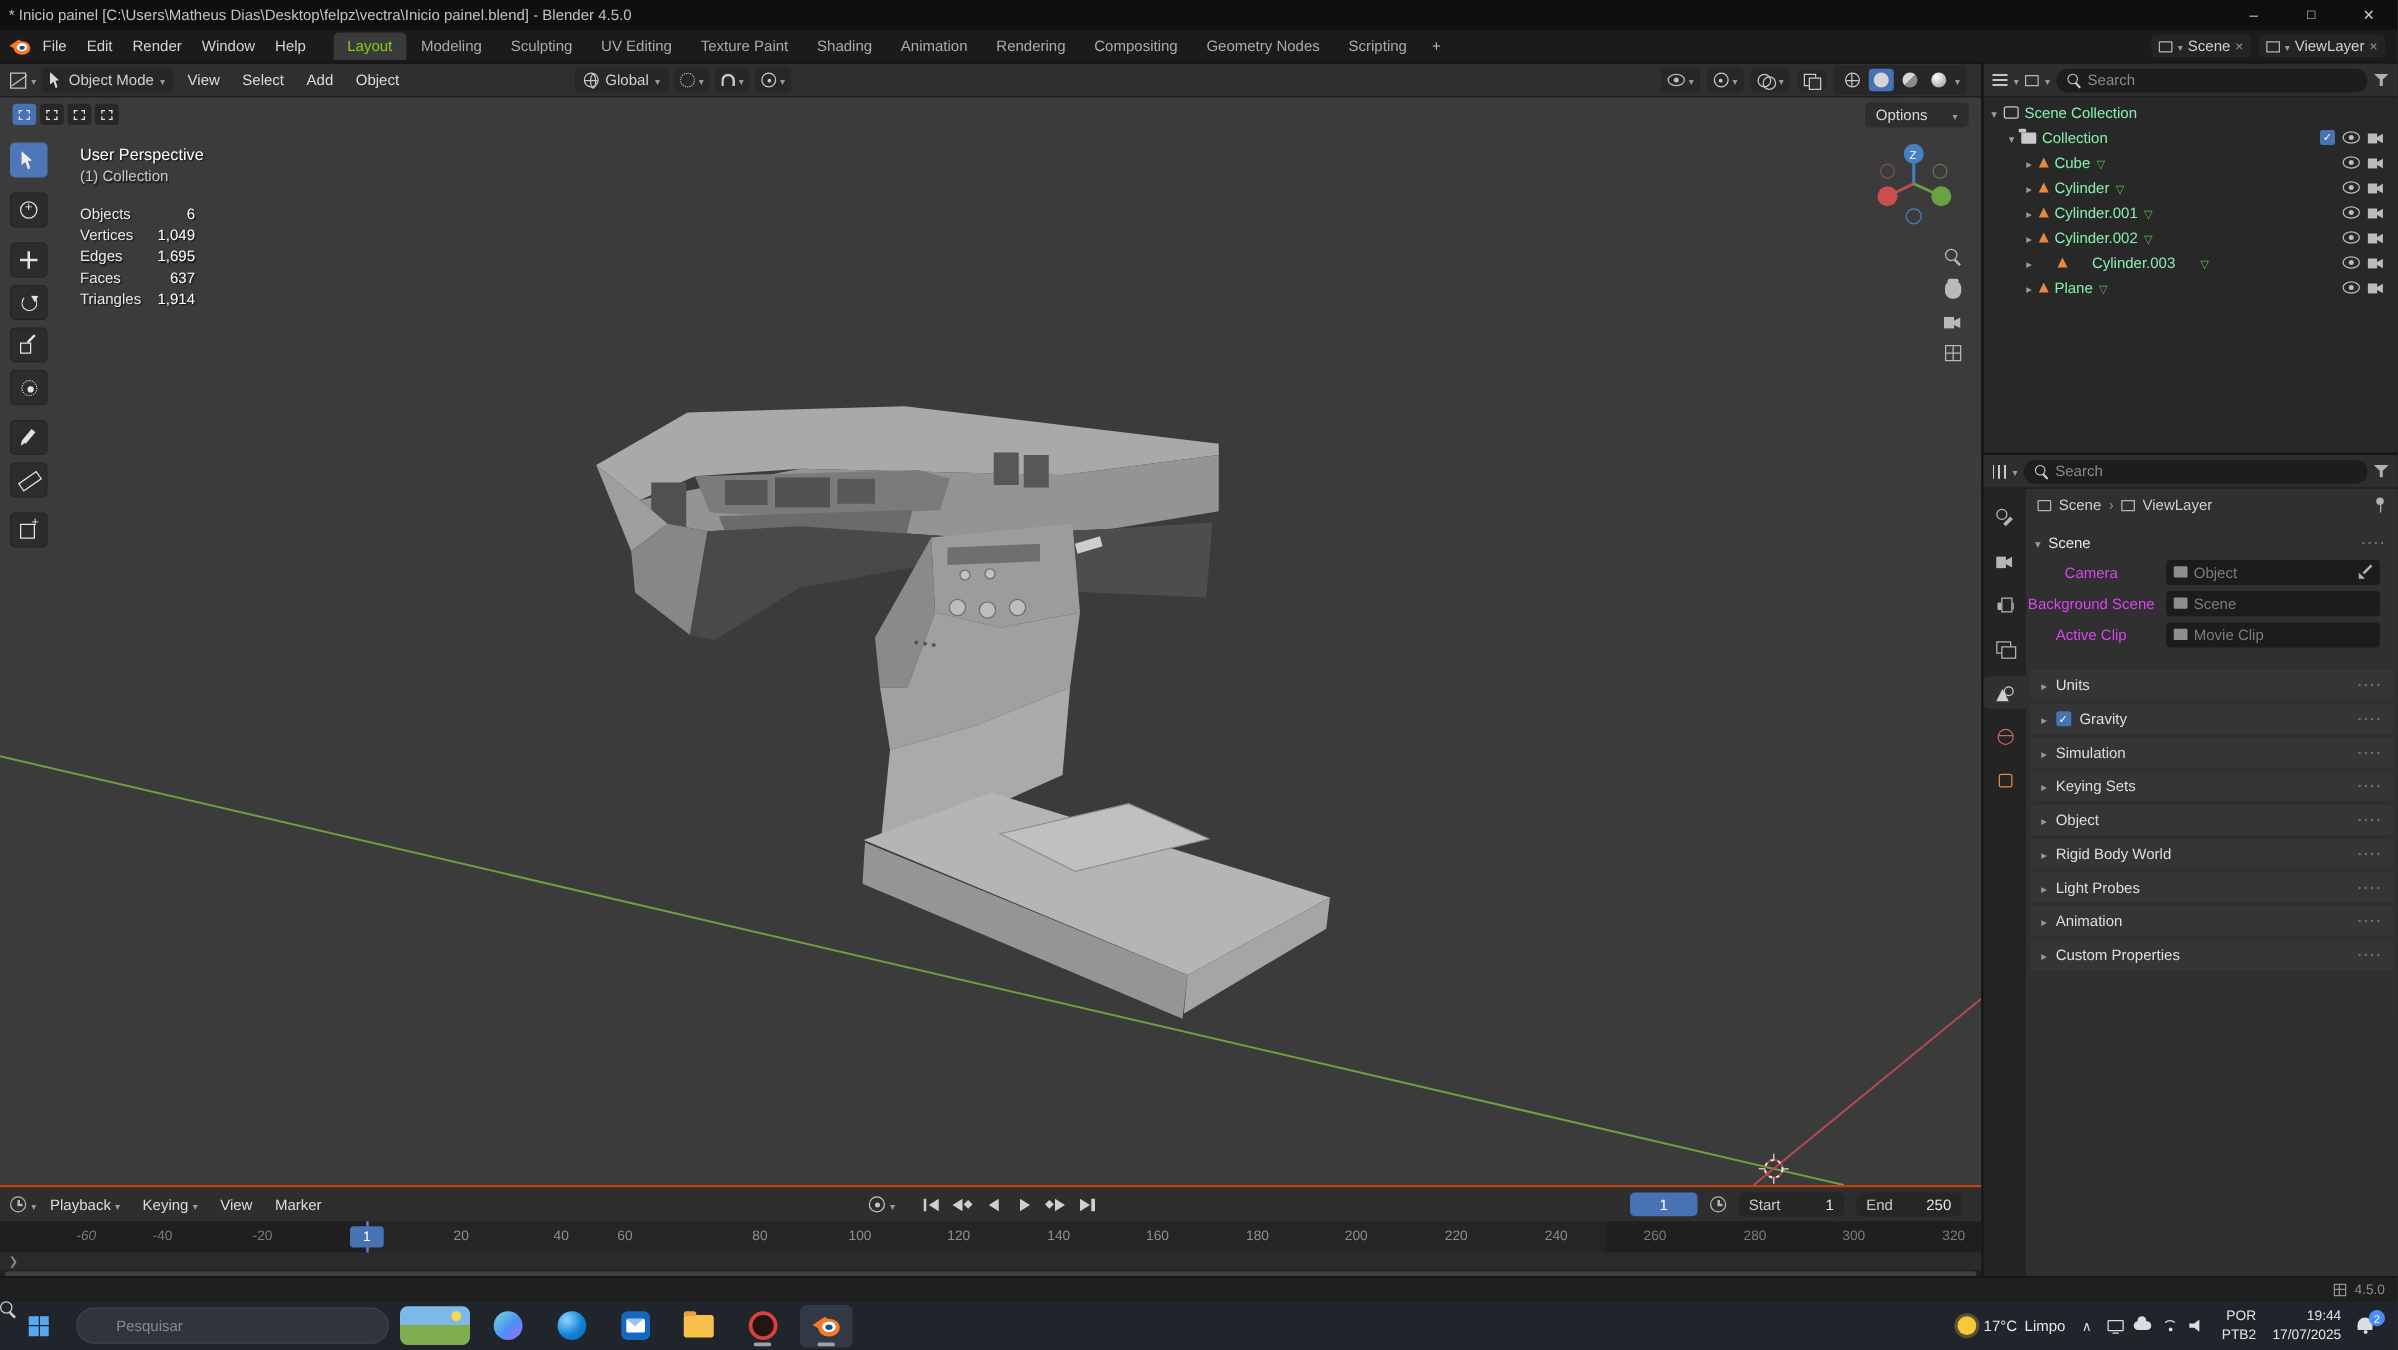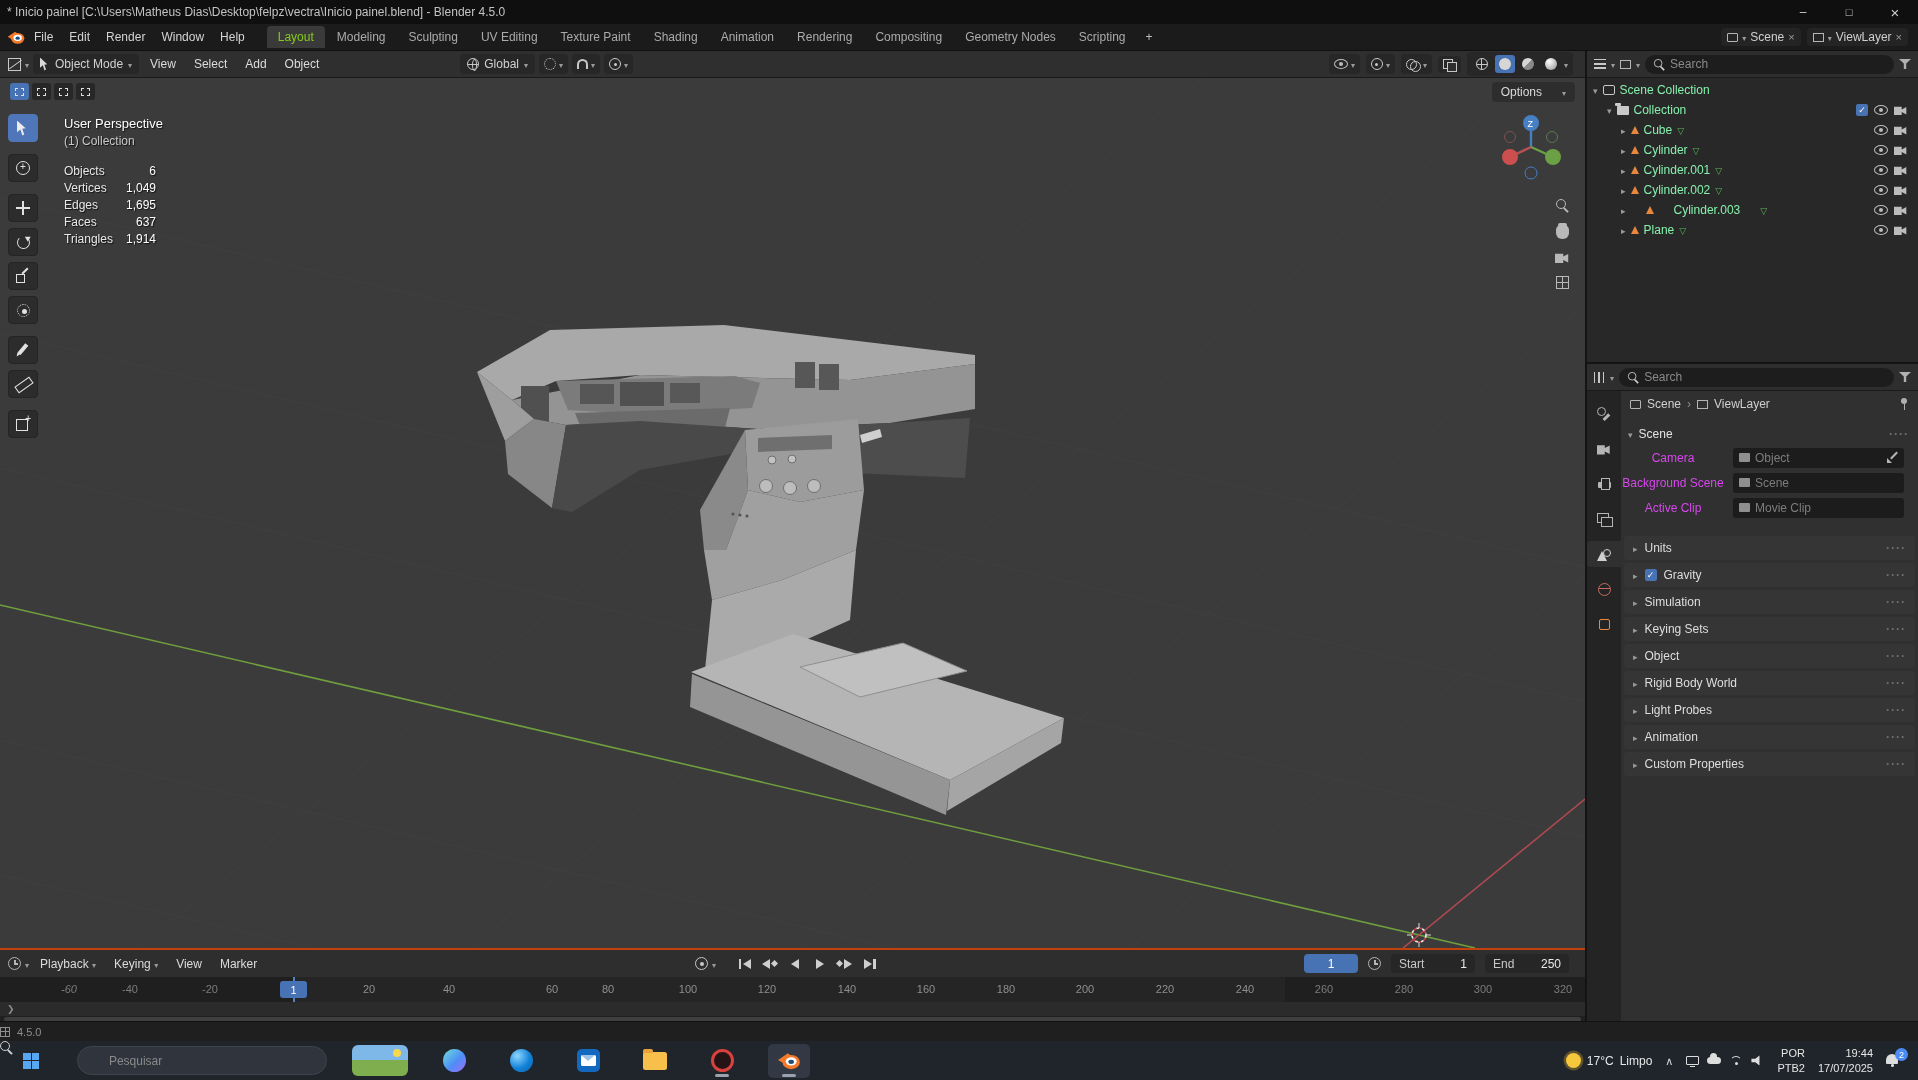--- a/index.html
+++ b/index.html
@@ -193,25 +193,25 @@
   .rlabel { position:absolute; top:6px; transform:translateX(-50%); color:#8f8f8f; font-size:11px; }
   .range-shade { position:absolute; top:27px; bottom:7px; background:rgba(0,0,0,.14); }
   #playhead-line { position:absolute; left:293px; top:27px; bottom:0; width:2px; background:#5680c4; }
   #playhead-badge { position:absolute; left:280px; top:31px; width:27px; height:17px; background:#4772b3; border-radius:3px; color:#fff; font-size:11px; display:flex; align-items:center; justify-content:center; z-index:2; }
   #ttrack { position:absolute; left:0; top:52px; width:1585px; height:14px; background:#2b2b2b; }
   #ttrack .chan::before { content:"❯"; color:#8a8a8a; font-size:9px; position:absolute; left:7px; top:2px; }
   #tscroll { position:absolute; left:0; top:66px; width:1585px; height:7px; background:#202020; }
   #tscroll .thumb { position:absolute; left:4px; right:4px; top:1px; height:5px; background:#3f3f3f; border-radius:3px; }
 
   
-  #statusbar { position:absolute; left:0; top:1021px; width:1918px; height:20px; background:#1f1f1f; border-top:1px solid #121212; display:flex; align-items:center; gap:7px; padding-right:10px; color:#8e8e8e; font-size:11px; }
+  #statusbar { position:absolute; left:0; top:1021px; width:1918px; height:20px; background:#1f1f1f; border-top:1px solid #121212; display:flex; align-items:center; justify-content:flex-end; gap:7px; padding-right:10px; color:#8e8e8e; font-size:11px; }
   .i-sgrid { width:10px; height:10px; border:1px solid #8e8e8e; background-image:linear-gradient(#8e8e8e,#8e8e8e),linear-gradient(#8e8e8e,#8e8e8e); background-size:1px 100%,100% 1px; background-position:center,center; background-repeat:no-repeat; }
 
   
-  #taskbar { position:absolute; left:0; top:1041px; width:1918px; height:39px; background:#20242b; display:flex; align-items:center; padding:0 10px; gap:25px; }
+  #taskbar { position:absolute; left:0; top:1041px; width:1918px; height:39px; background:#20242b; display:flex; align-items:center; padding:0 10px; gap:9px; }
   .tk-start { width:42px; height:34px; display:flex; align-items:center; justify-content:center; border-radius:5px; }
   .win-logo { width:16px; height:16px; display:grid; grid-template-columns:7.5px 7.5px; grid-template-rows:7.5px 7.5px; gap:1px; }
   .win-logo span { background:#57a8f0; }
   .tk-search { width:250px; height:29px; background:#2f343d; border:1px solid #3e444e; border-radius:15px; display:flex; align-items:center; gap:7px; padding:0 12px; }
   .tk-widget { width:56px; height:31px; border-radius:6px; background:linear-gradient(180deg,#7db8e8 0 48%,#7fae4e 48% 100%); position:relative; overflow:hidden; }
   .tk-widget::after { content:""; position:absolute; right:7px; top:4px; width:8px; height:8px; border-radius:50%; background:#f8d84a; }
   .tk-icon { width:42px; height:34px; display:flex; align-items:center; justify-content:center; border-radius:5px; position:relative; }
   .tk-icon.running::after { content:""; position:absolute; bottom:1px; left:14px; width:14px; height:3px; border-radius:2px; background:#9aa2ad; }
   .tk-icon.focused { background:#333944; }
   .ic-copilot { width:23px; height:23px; border-radius:50%; background:linear-gradient(135deg,#6ee0d6,#4e8ef7 55%,#a06ef7); }
@@ -802,21 +802,21 @@
           <span class="val">250</span>
         </div>
       </div>
     </div>
     <div id="truler">
       <span class="rlabel" style="left:69px;font-style:italic;">-60</span>
       <span class="rlabel" style="left:130px;">-40</span>
       <span class="rlabel" style="left:210px;">-20</span>
       <span class="rlabel" style="left:369px;">20</span>
       <span class="rlabel" style="left:449px;">40</span>
-      <span class="rlabel" style="left:552px;">60</span>
+      <span class="rlabel" style="left:500px;">60</span>
       <span class="rlabel" style="left:608px;">80</span>
       <span class="rlabel" style="left:688px;">100</span>
       <span class="rlabel" style="left:767px;">120</span>
       <span class="rlabel" style="left:847px;">140</span>
       <span class="rlabel" style="left:926px;">160</span>
       <span class="rlabel" style="left:1006px;">180</span>
       <span class="rlabel" style="left:1085px;">200</span>
       <span class="rlabel" style="left:1165px;">220</span>
       <span class="rlabel" style="left:1245px;">240</span>
       <span class="rlabel" style="left:1324px;">260</span>

